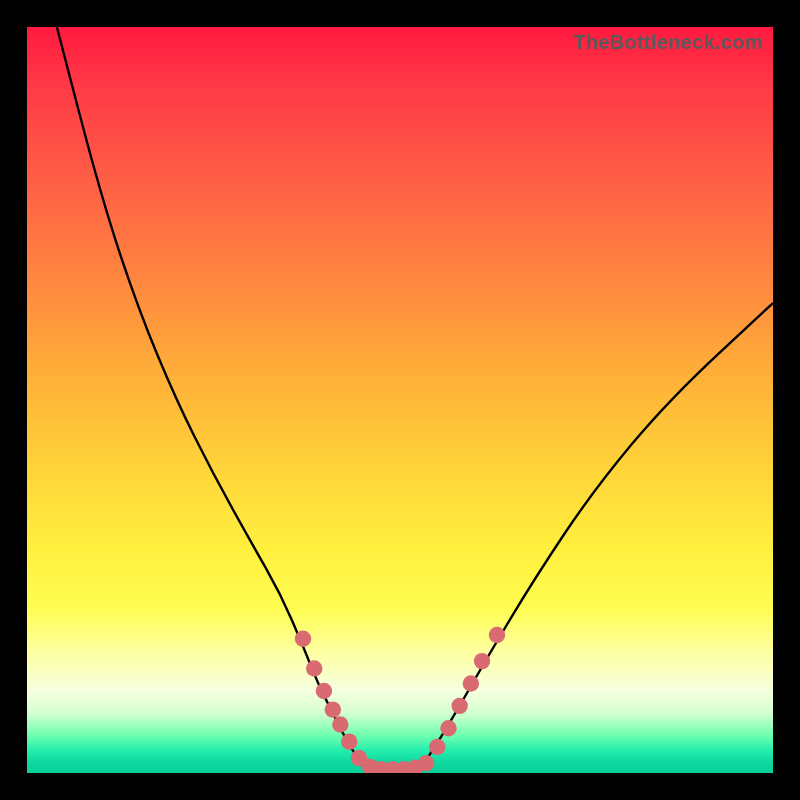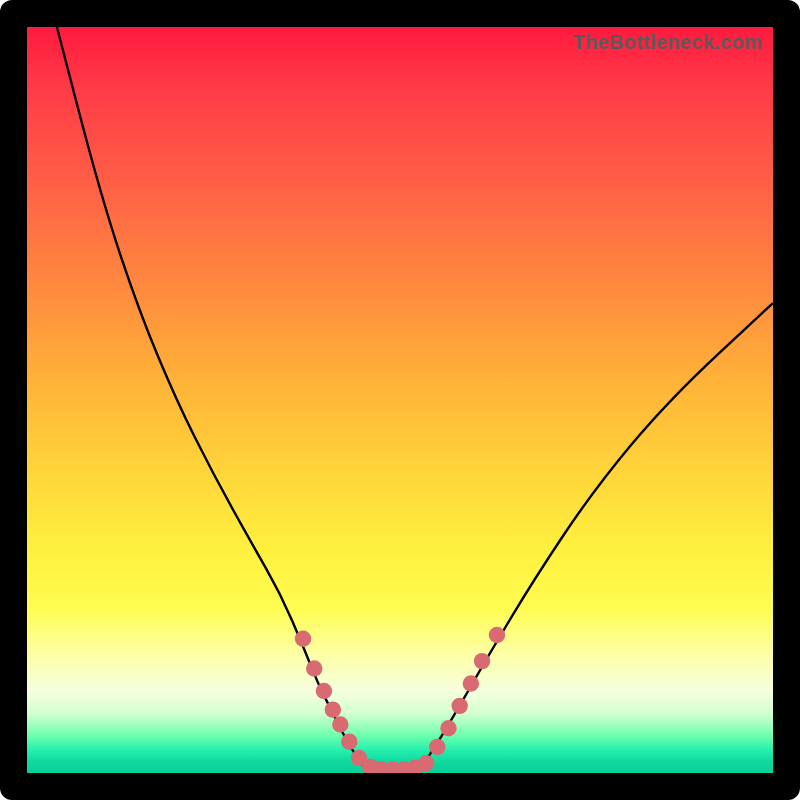--- a/index.html
+++ b/index.html
@@ -7,21 +7,20 @@
     padding: 0;
     width: 800px;
     height: 800px;
     overflow: hidden;
   }
   .frame {
     width: 800px;
     height: 800px;
     background: #000000;
     position: relative;
-    border-radius: 12px;
   }
   .plot-area {
     position: absolute;
     left: 27px;
     top: 27px;
     width: 746px;
     height: 746px;
     
     background: linear-gradient(
       to bottom,

